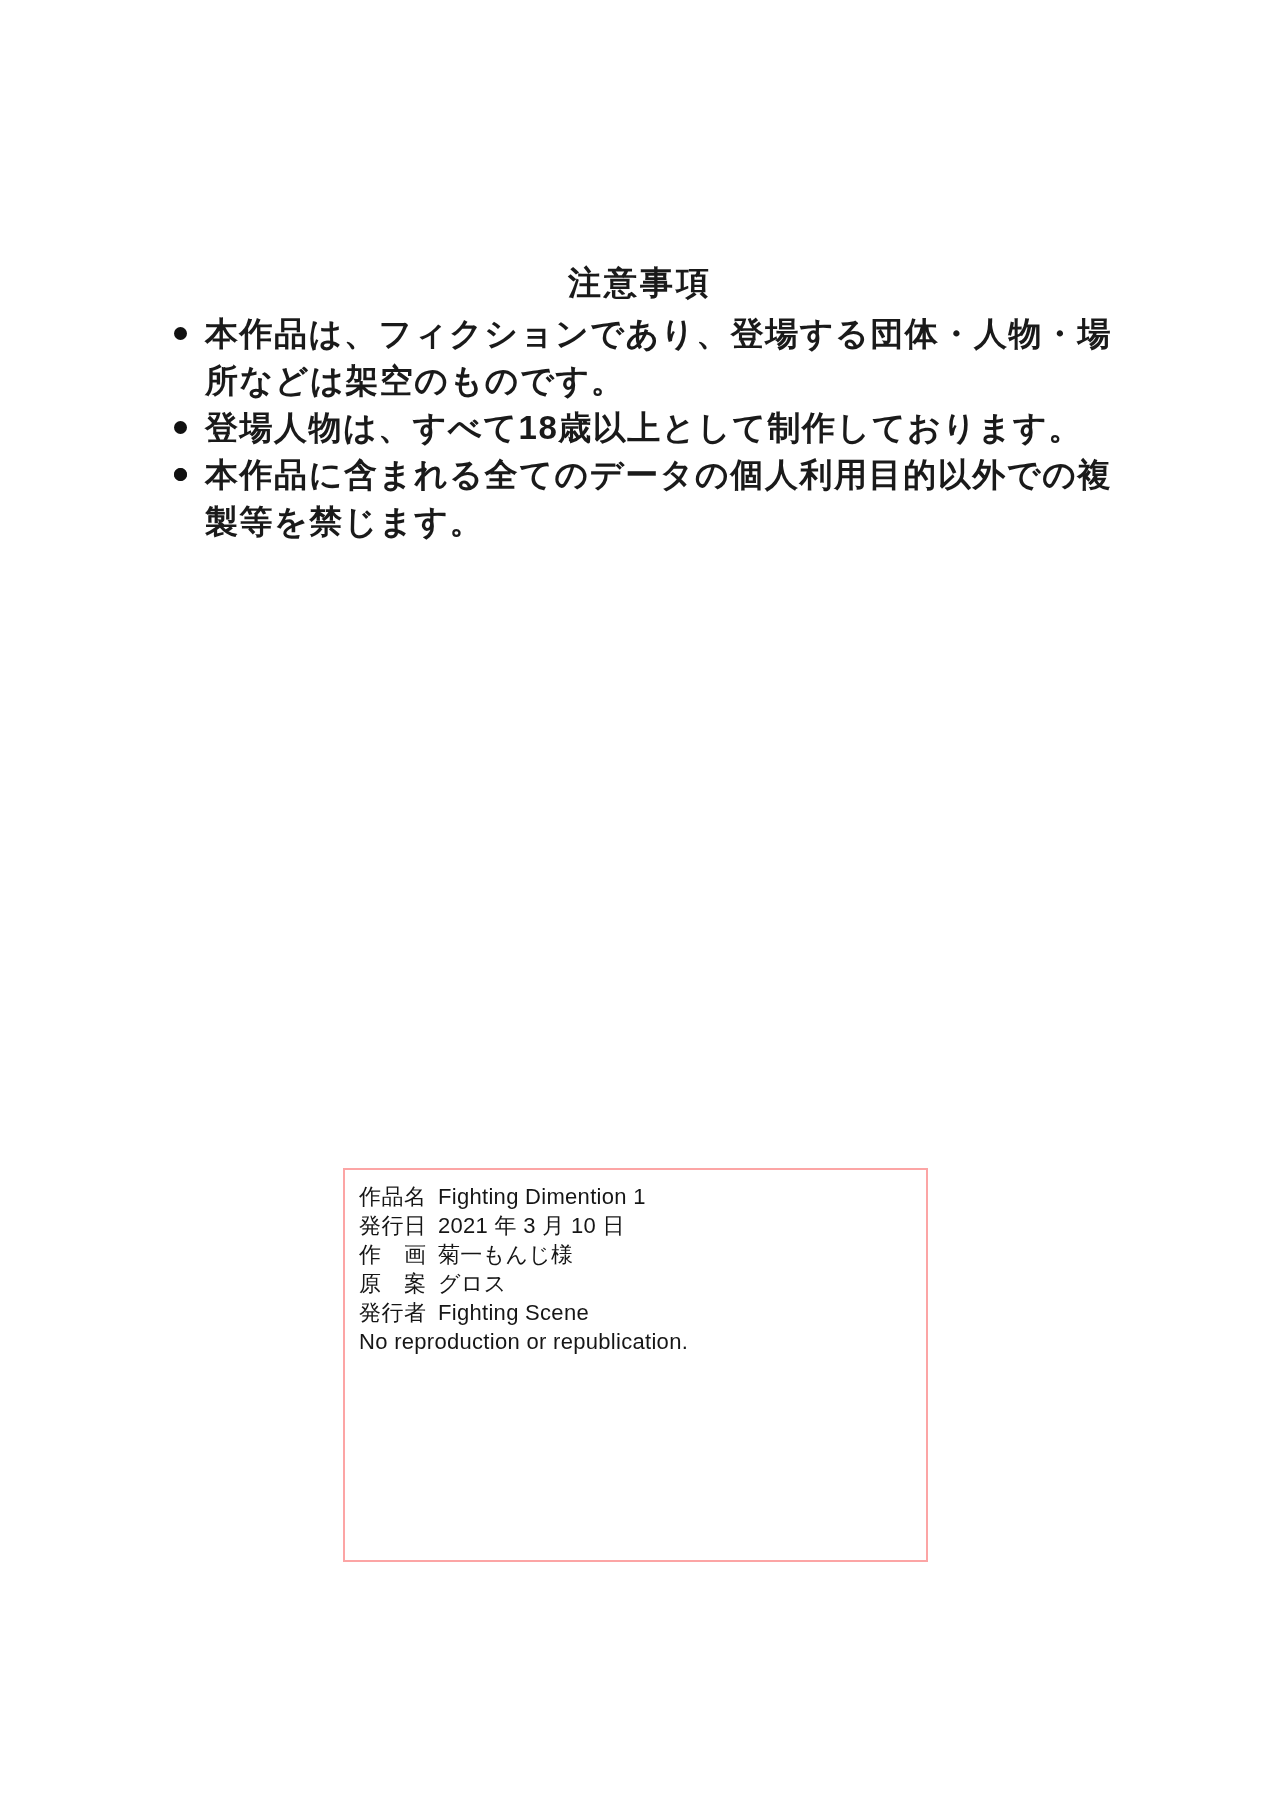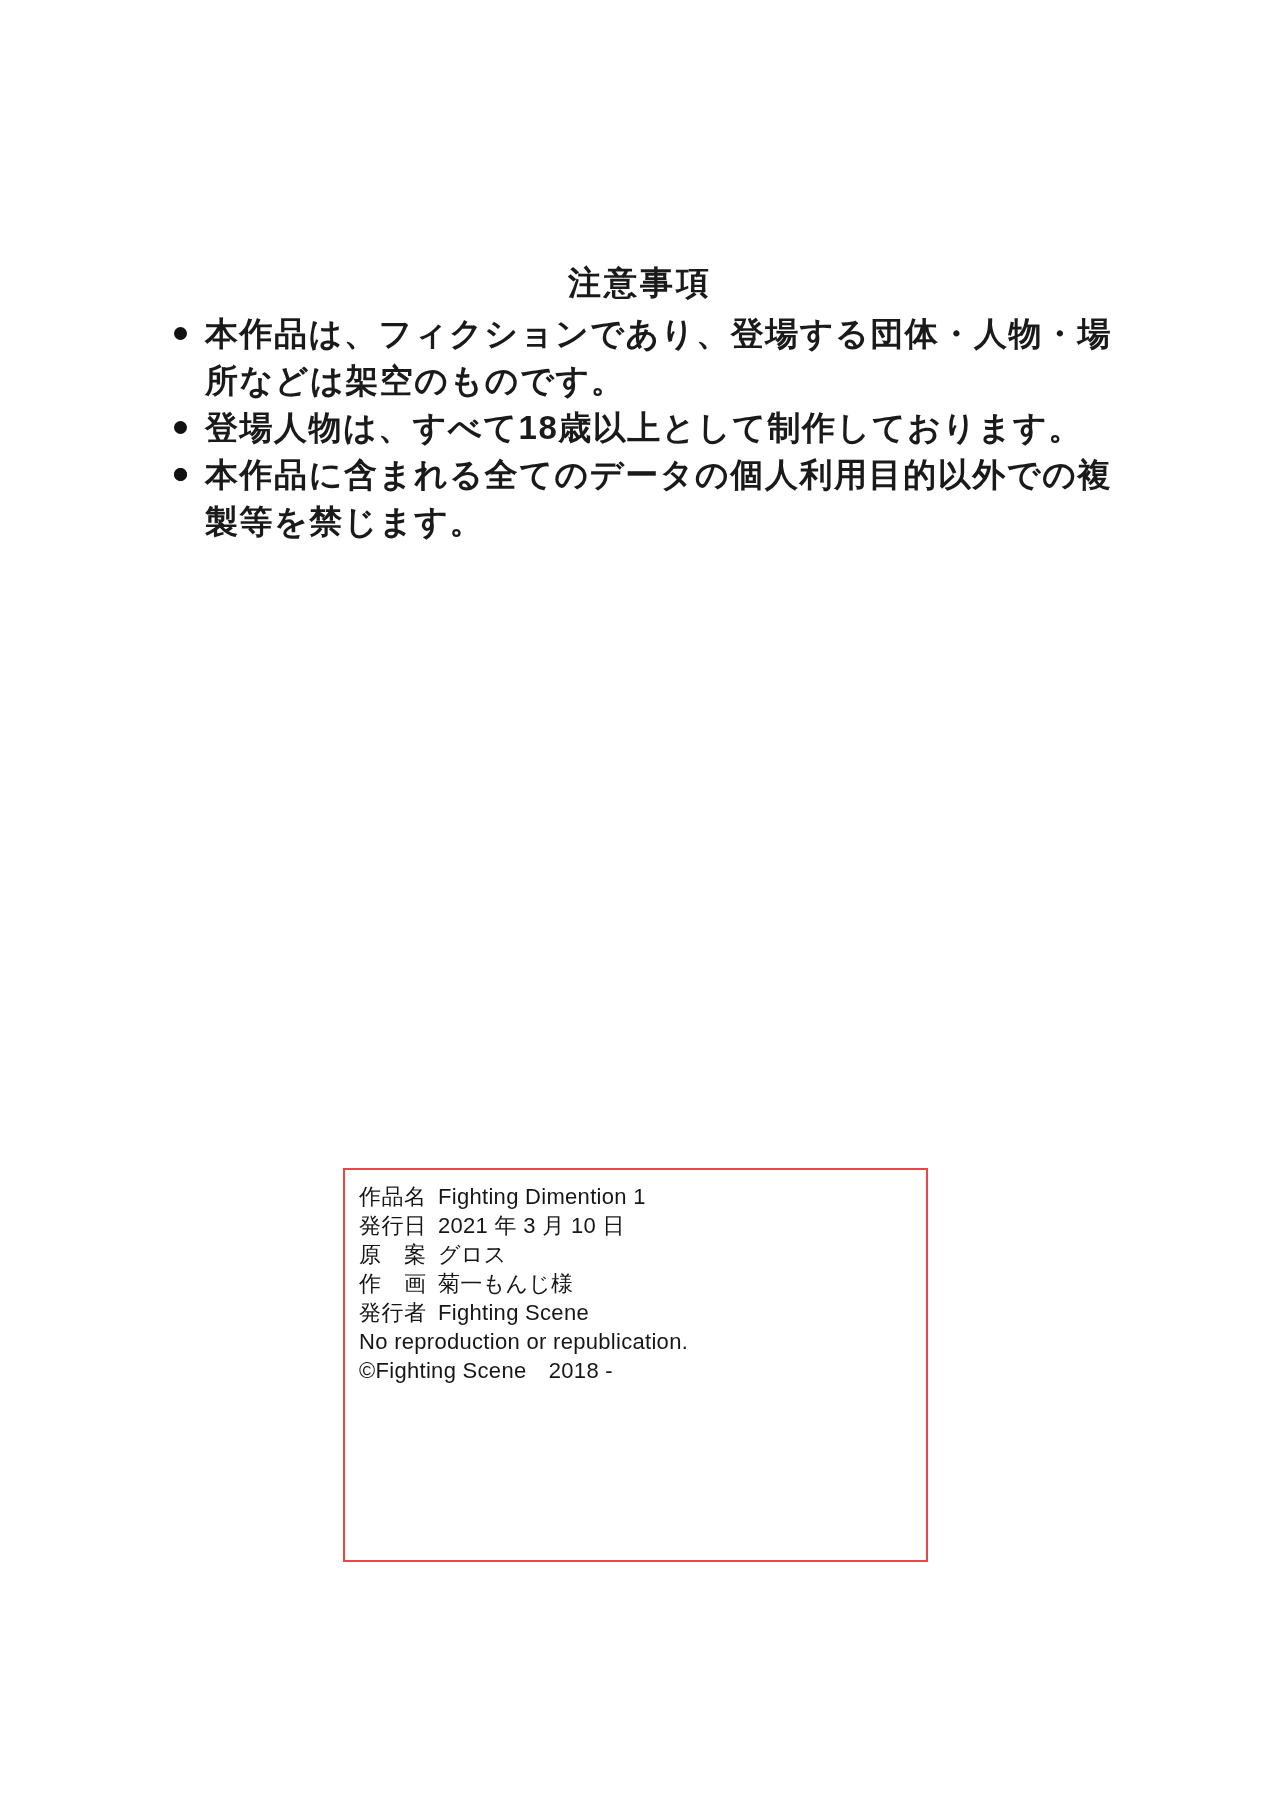--- a/index.html
+++ b/index.html
@@ -47,21 +47,21 @@
     border-radius: 50%;
     background: #111111;
   }
 
   .colophon-box {
     position: absolute;
     left: 343px;
     top: 1168px;
     width: 585px;
     height: 394px;
-    border: 2px solid #ef4444;
+    border: 2px solid #fca5a5;
     background: #ffffff;
     padding: 12px 18px 0 14px;
     font-size: 22px;
     line-height: 29px;
     font-weight: 400;
     color: #161616;
   }
   .colophon-row { white-space: nowrap; }
   .colophon-label {
     display: inline-block;
@@ -97,25 +97,24 @@
   </ul>
 
   <section class="colophon-box">
     <div class="colophon-row">
       <span class="colophon-label">作品名</span><span class="colophon-value">Fighting Dimention 1</span>
     </div>
     <div class="colophon-row">
       <span class="colophon-label">発行日</span><span class="colophon-value">2021 年 3 月 10 日</span>
     </div>
     <div class="colophon-row">
-      <span class="colophon-label">原　案</span><span class="colophon-value">グロス</span>
+      <span class="colophon-label">作　画</span><span class="colophon-value">菊一もんじ様</span>
     </div>
     <div class="colophon-row">
-      <span class="colophon-label">作　画</span><span class="colophon-value">菊一もんじ様</span>
+      <span class="colophon-label">原　案</span><span class="colophon-value">グロス</span>
     </div>
     <div class="colophon-row">
       <span class="colophon-label">発行者</span><span class="colophon-value">Fighting Scene</span>
     </div>
     <div class="colophon-line">No reproduction or republication.</div>
-    <div class="colophon-line">©Fighting Scene　2018 -</div>
   </section>
 
 </main>
 
 </body></html>

